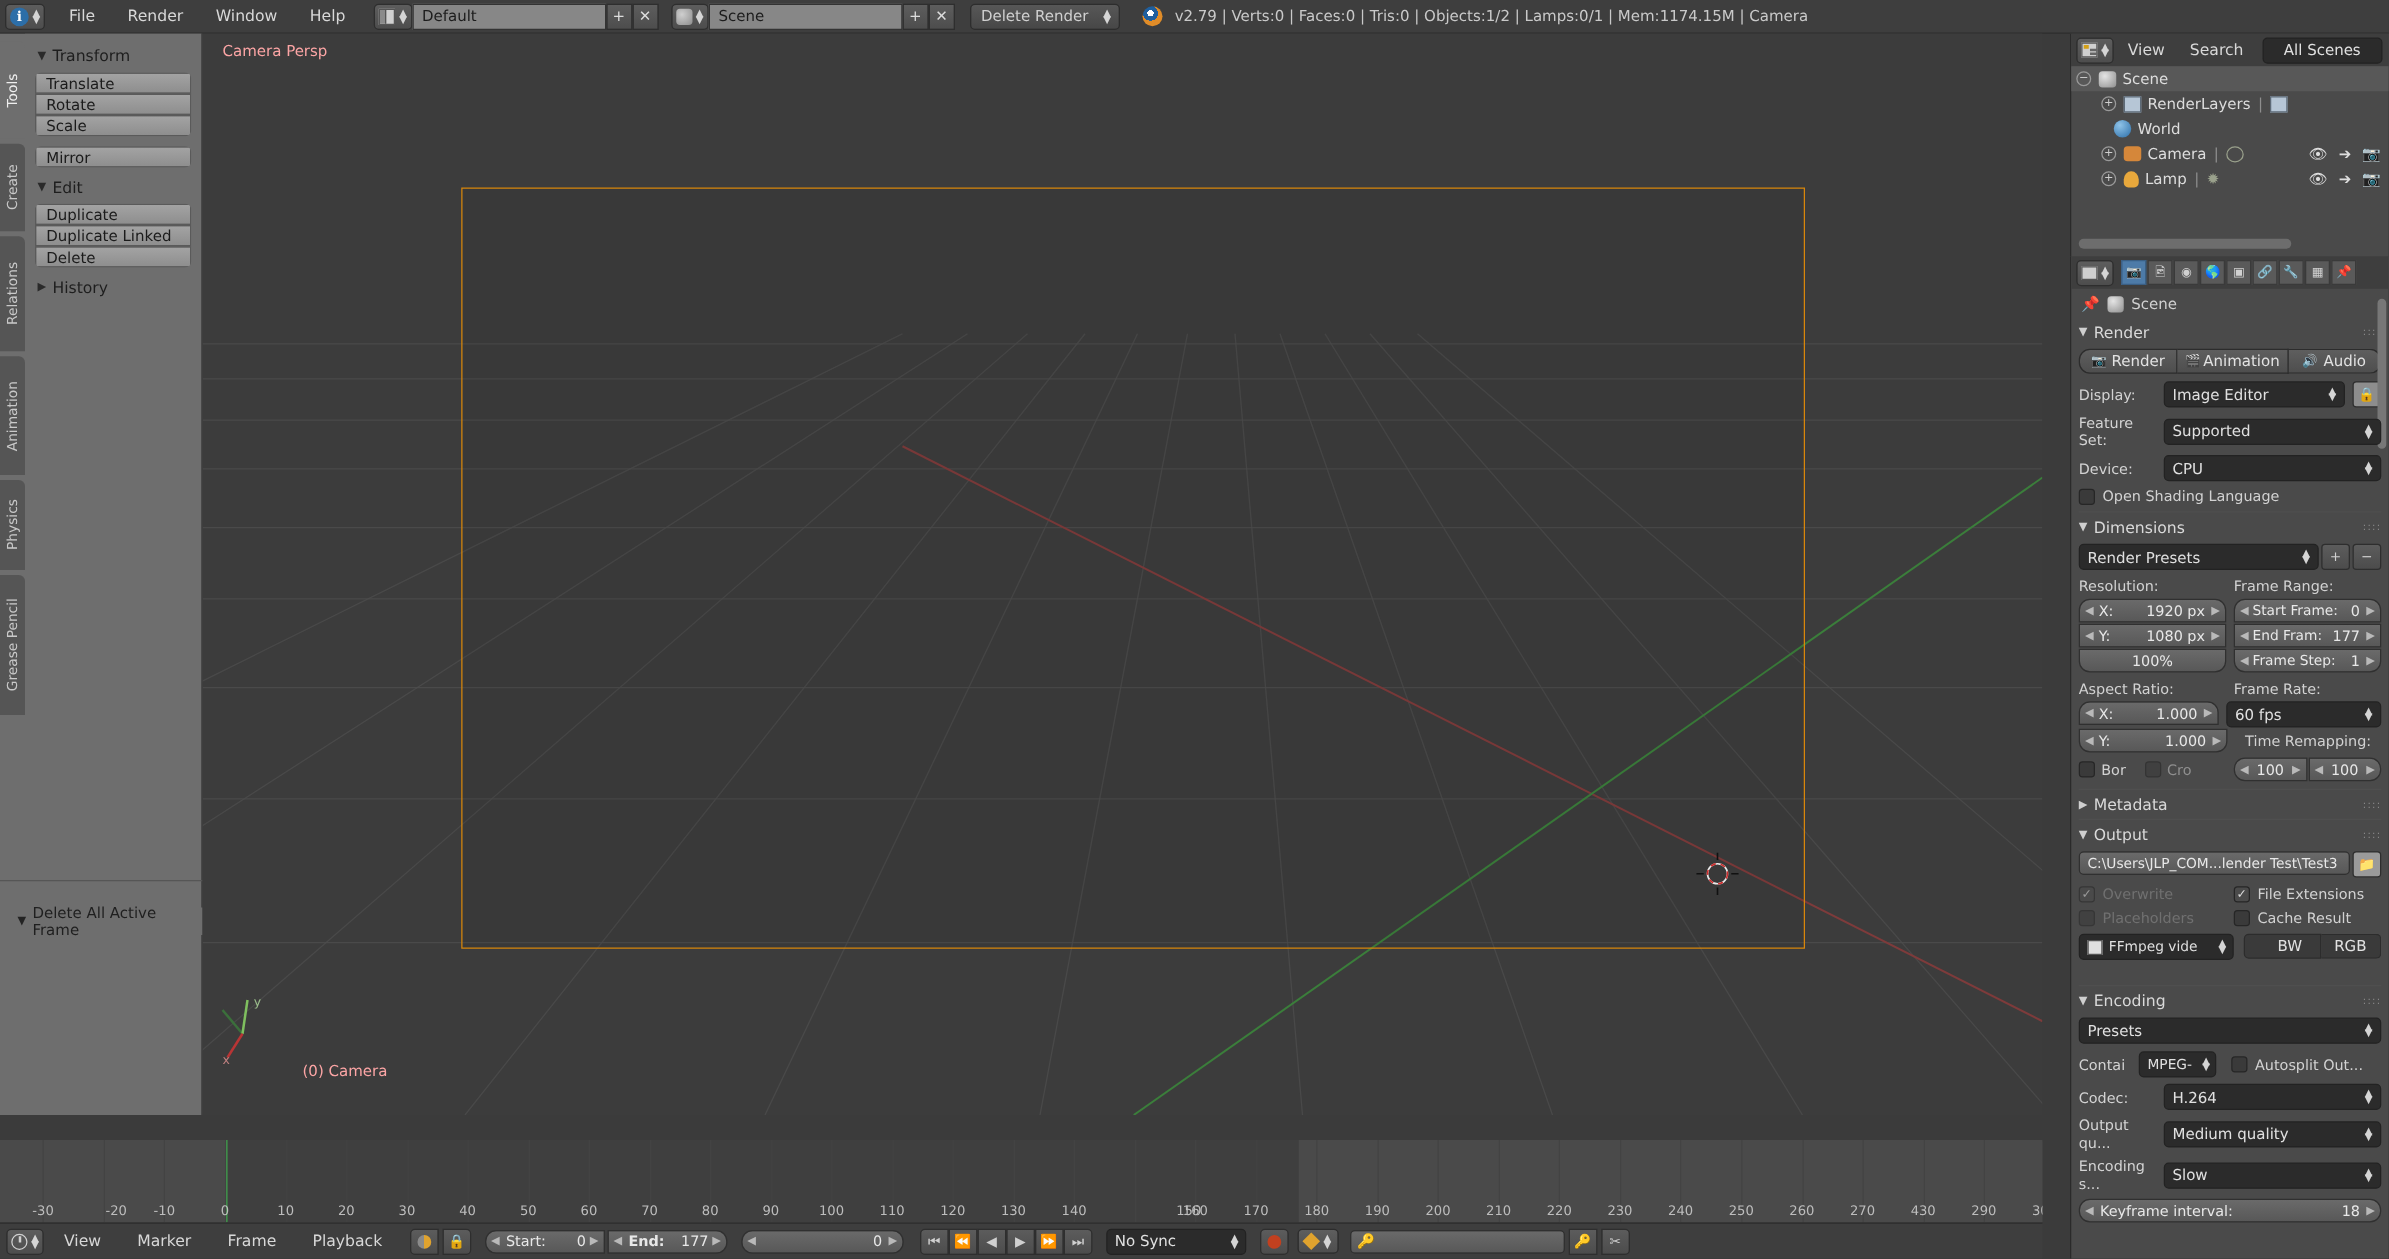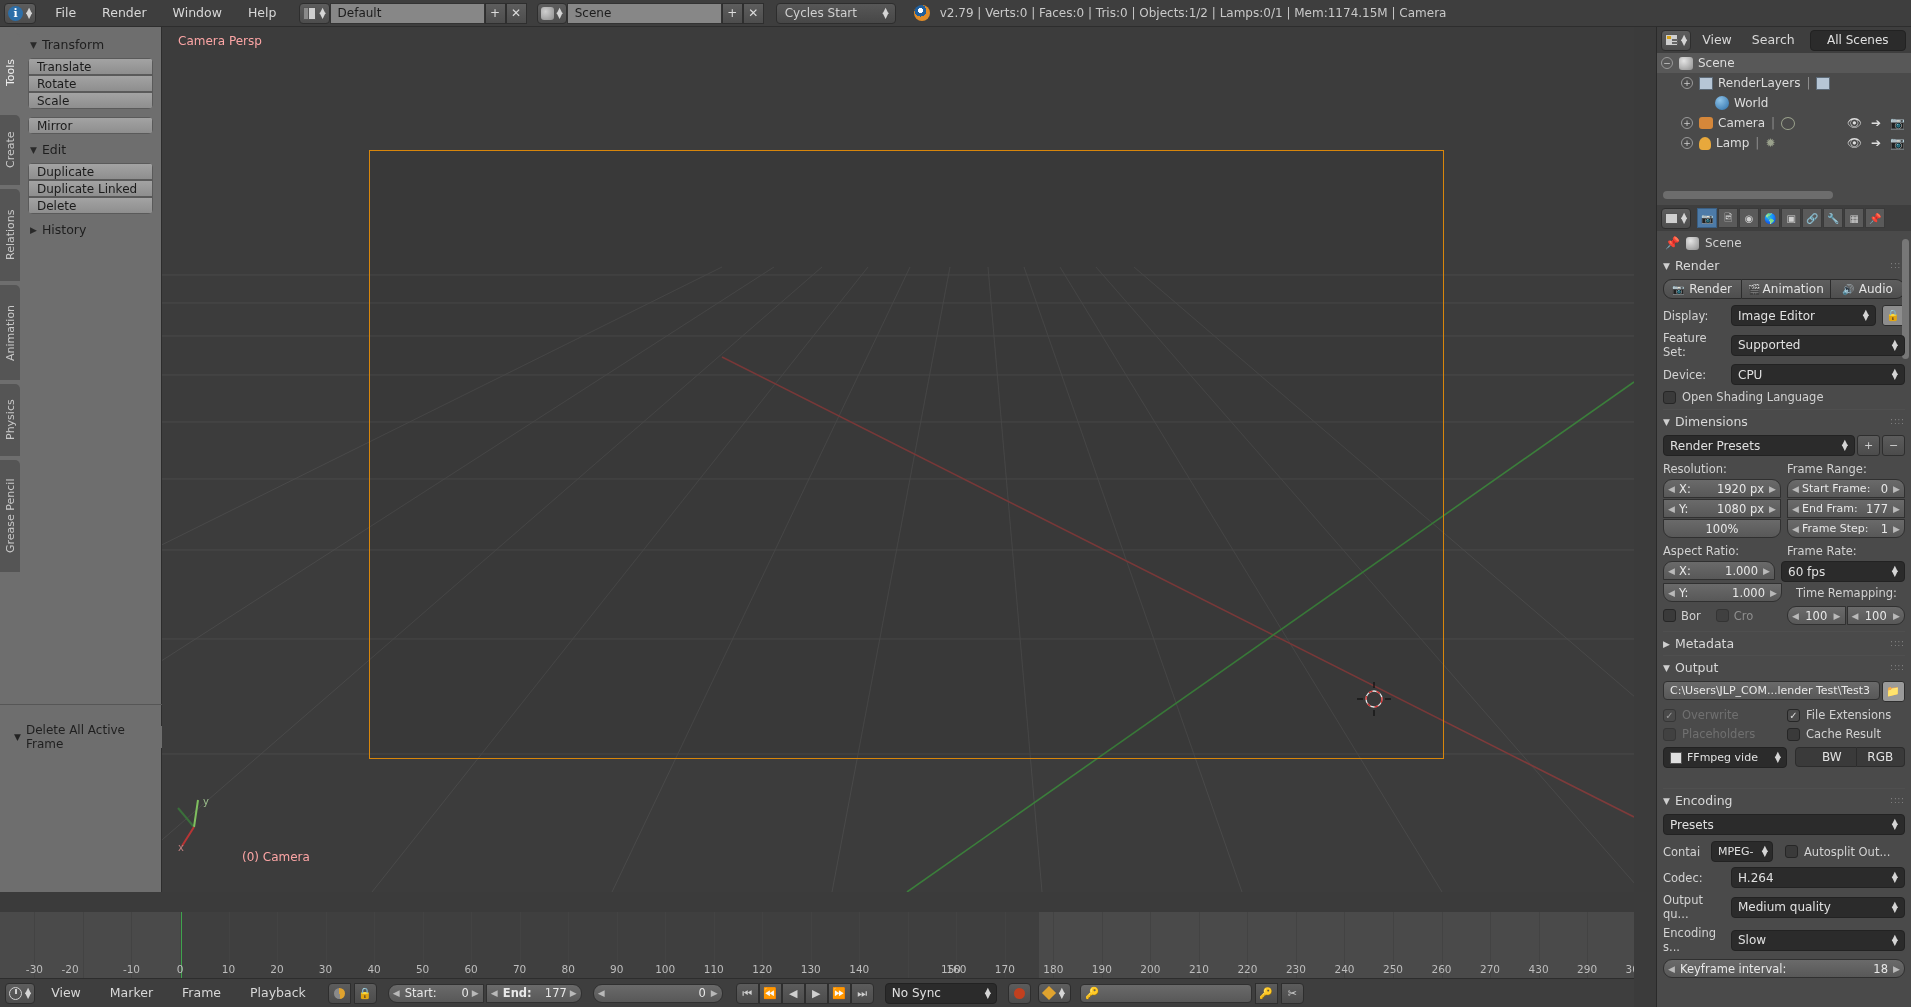--- a/index.html
+++ b/index.html
@@ -199,21 +199,21 @@
             <span>▲</span>
             <span>▼</span>
           </div>
       </div>
       <div class="val">Scene</div>
       <div class="plusx">+</div>
       <div class="plusx">✕</div>
     </div>
 
     <div class="engine" style="margin-left:12px;">
-      <span>Cycles Start</span>
+      <span>Delete Render</span>
       <div class="updown" style="position:absolute;right:6px;top:4px;">
           <span>▲</span>
           <span>▼</span>
         </div>
     </div>
 
     <div style="margin-left:18px;width:16px;height:16px;border-radius:50%;background:radial-gradient(circle at 40% 35%,#fff 0 18%,#1f5f9e 18% 42%,#e08c28 42% 100%);"></div>
     <div class="status-text">v2.79 | Verts:0 | Faces:0 | Tris:0 | Objects:1/2 | Lamps:0/1 | Mem:1174.15M | Camera</div>
   </div>
 
@@ -431,21 +431,21 @@
   </div>
 
   <div id="timeline">
     <div id="tl-ruler">
       <div id="tl-range" style="left: 180px; width: 858.804px;"></div>
       <div id="playhead" style="left:180px;height:66px;"></div>
       <div id="ticks-container">
           <div class="tickline" style="left: 34.44px; height: 66px;"></div>
           <div class="tick-lbl" style="left: 34.44px;">-30</div>
           <div class="tickline" style="left: 82.96px; height: 66px;"></div>
-          <div class="tick-lbl" style="left: 70px;">-20</div>
+          <div class="tick-lbl" style="left: 93px;">-20</div>
           <div class="tickline" style="left: 131.48px; height: 66px;"></div>
           <div class="tick-lbl" style="left: 131.48px;">-10</div>
           <div class="tickline" style="left: 180px; height: 66px;"></div>
           <div class="tick-lbl" style="left: 180px;">0</div>
           <div class="tickline" style="left: 228.52px; height: 66px;"></div>
           <div class="tick-lbl" style="left: 228.52px;">10</div>
           <div class="tickline" style="left: 277.04px; height: 66px;"></div>
           <div class="tick-lbl" style="left: 277.04px;">20</div>
           <div class="tickline" style="left: 325.56px; height: 66px;"></div>
           <div class="tick-lbl" style="left: 325.56px;">30</div>
@@ -605,21 +605,21 @@
     </div>
 
     <div class="ol-row" style="padding-left:24px;">
       <span class="expander">+</span>
       <span style="margin:0 5px 0 6px;width:14px;height:13px;background:#b6c6d6;border:1px solid #5d6a77;"></span>
       <span>RenderLayers</span>
       <span style="margin:0 6px;color:#8e8e8e;">|</span>
       <span style="width:14px;height:13px;background:#b6c6d6;border:1px solid #5d6a77;"></span>
     </div>
 
-    <div class="ol-row" style="padding-left:40px;">
+    <div class="ol-row" style="padding-left:16px;">
       <span class="expander" style="border-color:transparent;"></span>
       <span style="margin:0 5px 0 6px;width:14px;height:14px;border-radius:50%;background:radial-gradient(circle at 35% 30%,#8fc3e8,#2b6ea8);"></span>
       <span>World</span>
     </div>
 
     <div class="ol-row" style="padding-left:24px;">
       <span class="expander">+</span>
       <span style="margin:0 5px 0 6px;width:14px;height:12px;background:#d5873a;border-radius:3px;"></span>
       <span>Camera</span>
       <span style="margin:0 6px;color:#8e8e8e;">|</span>

